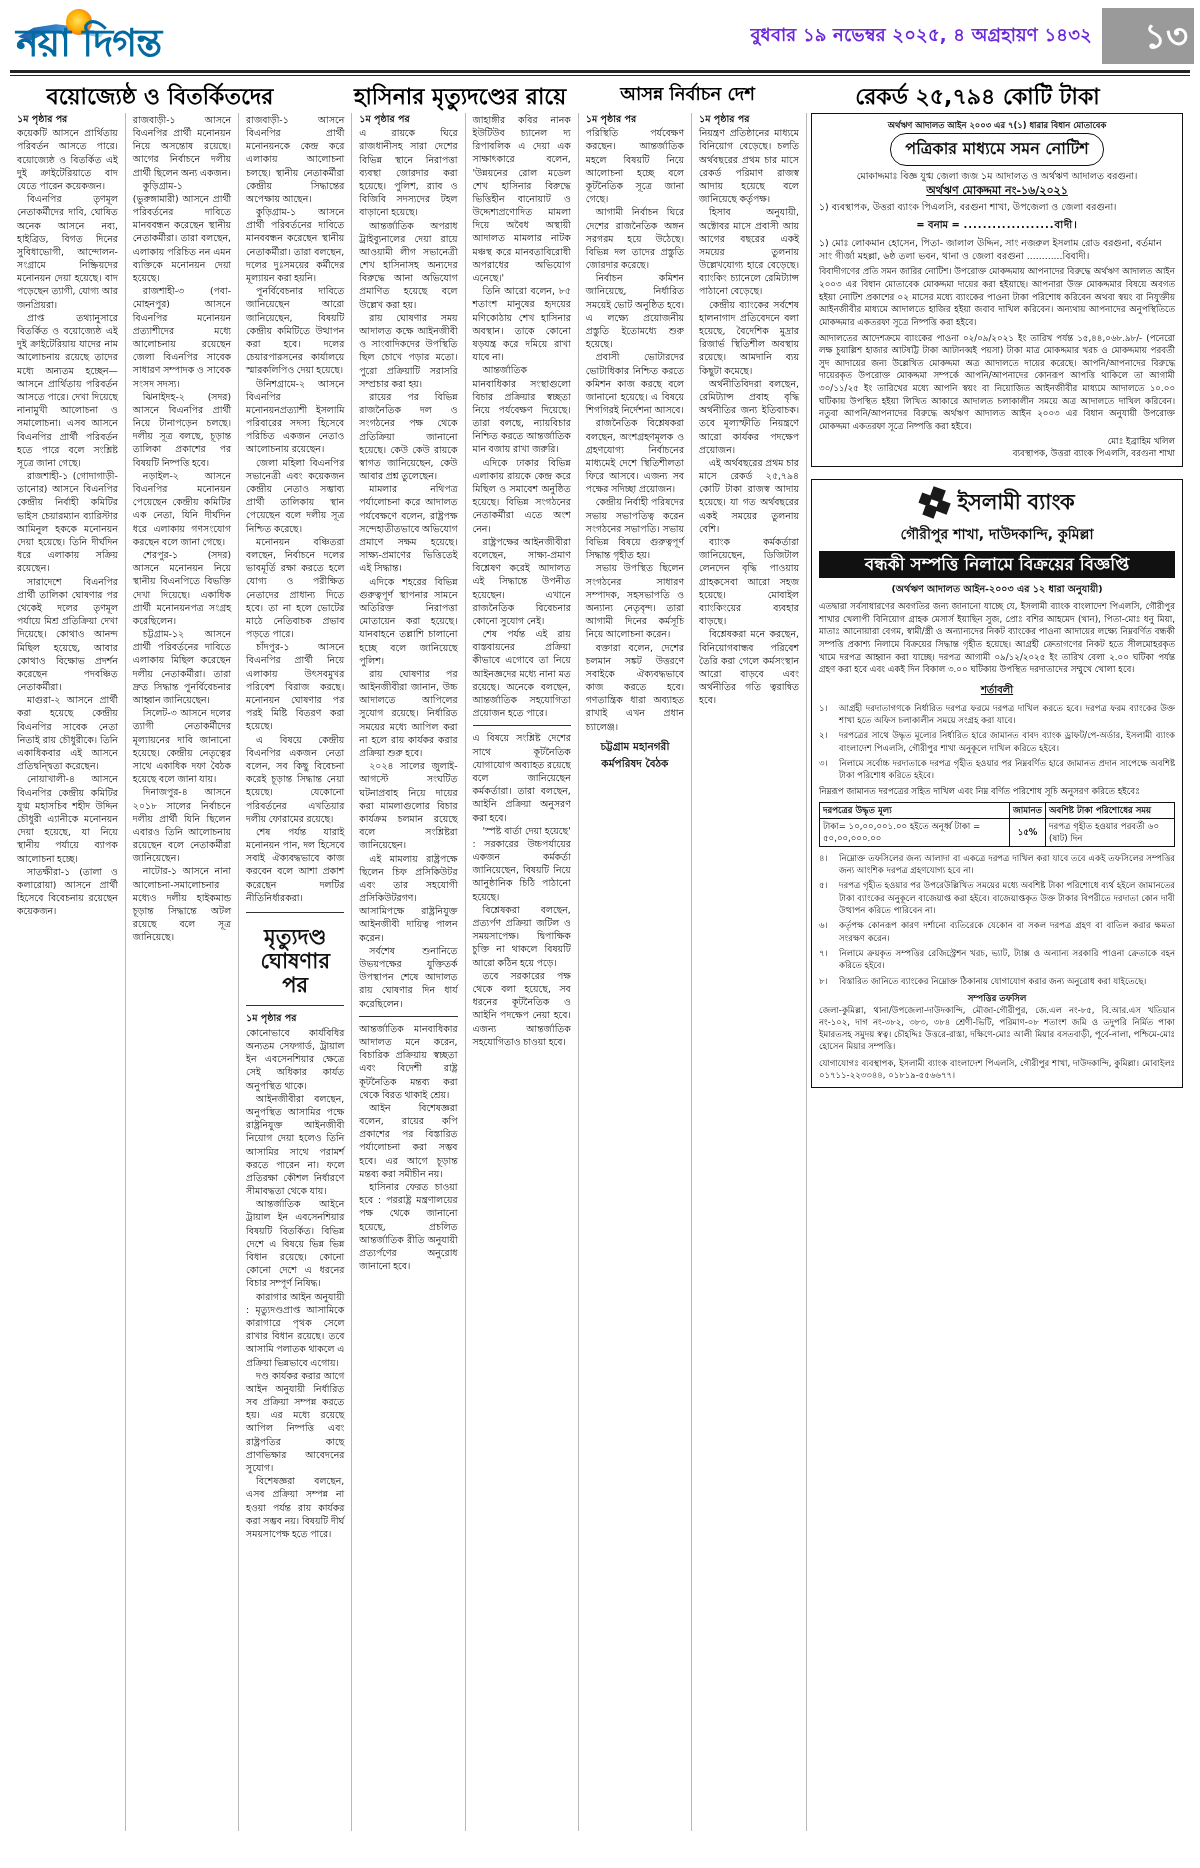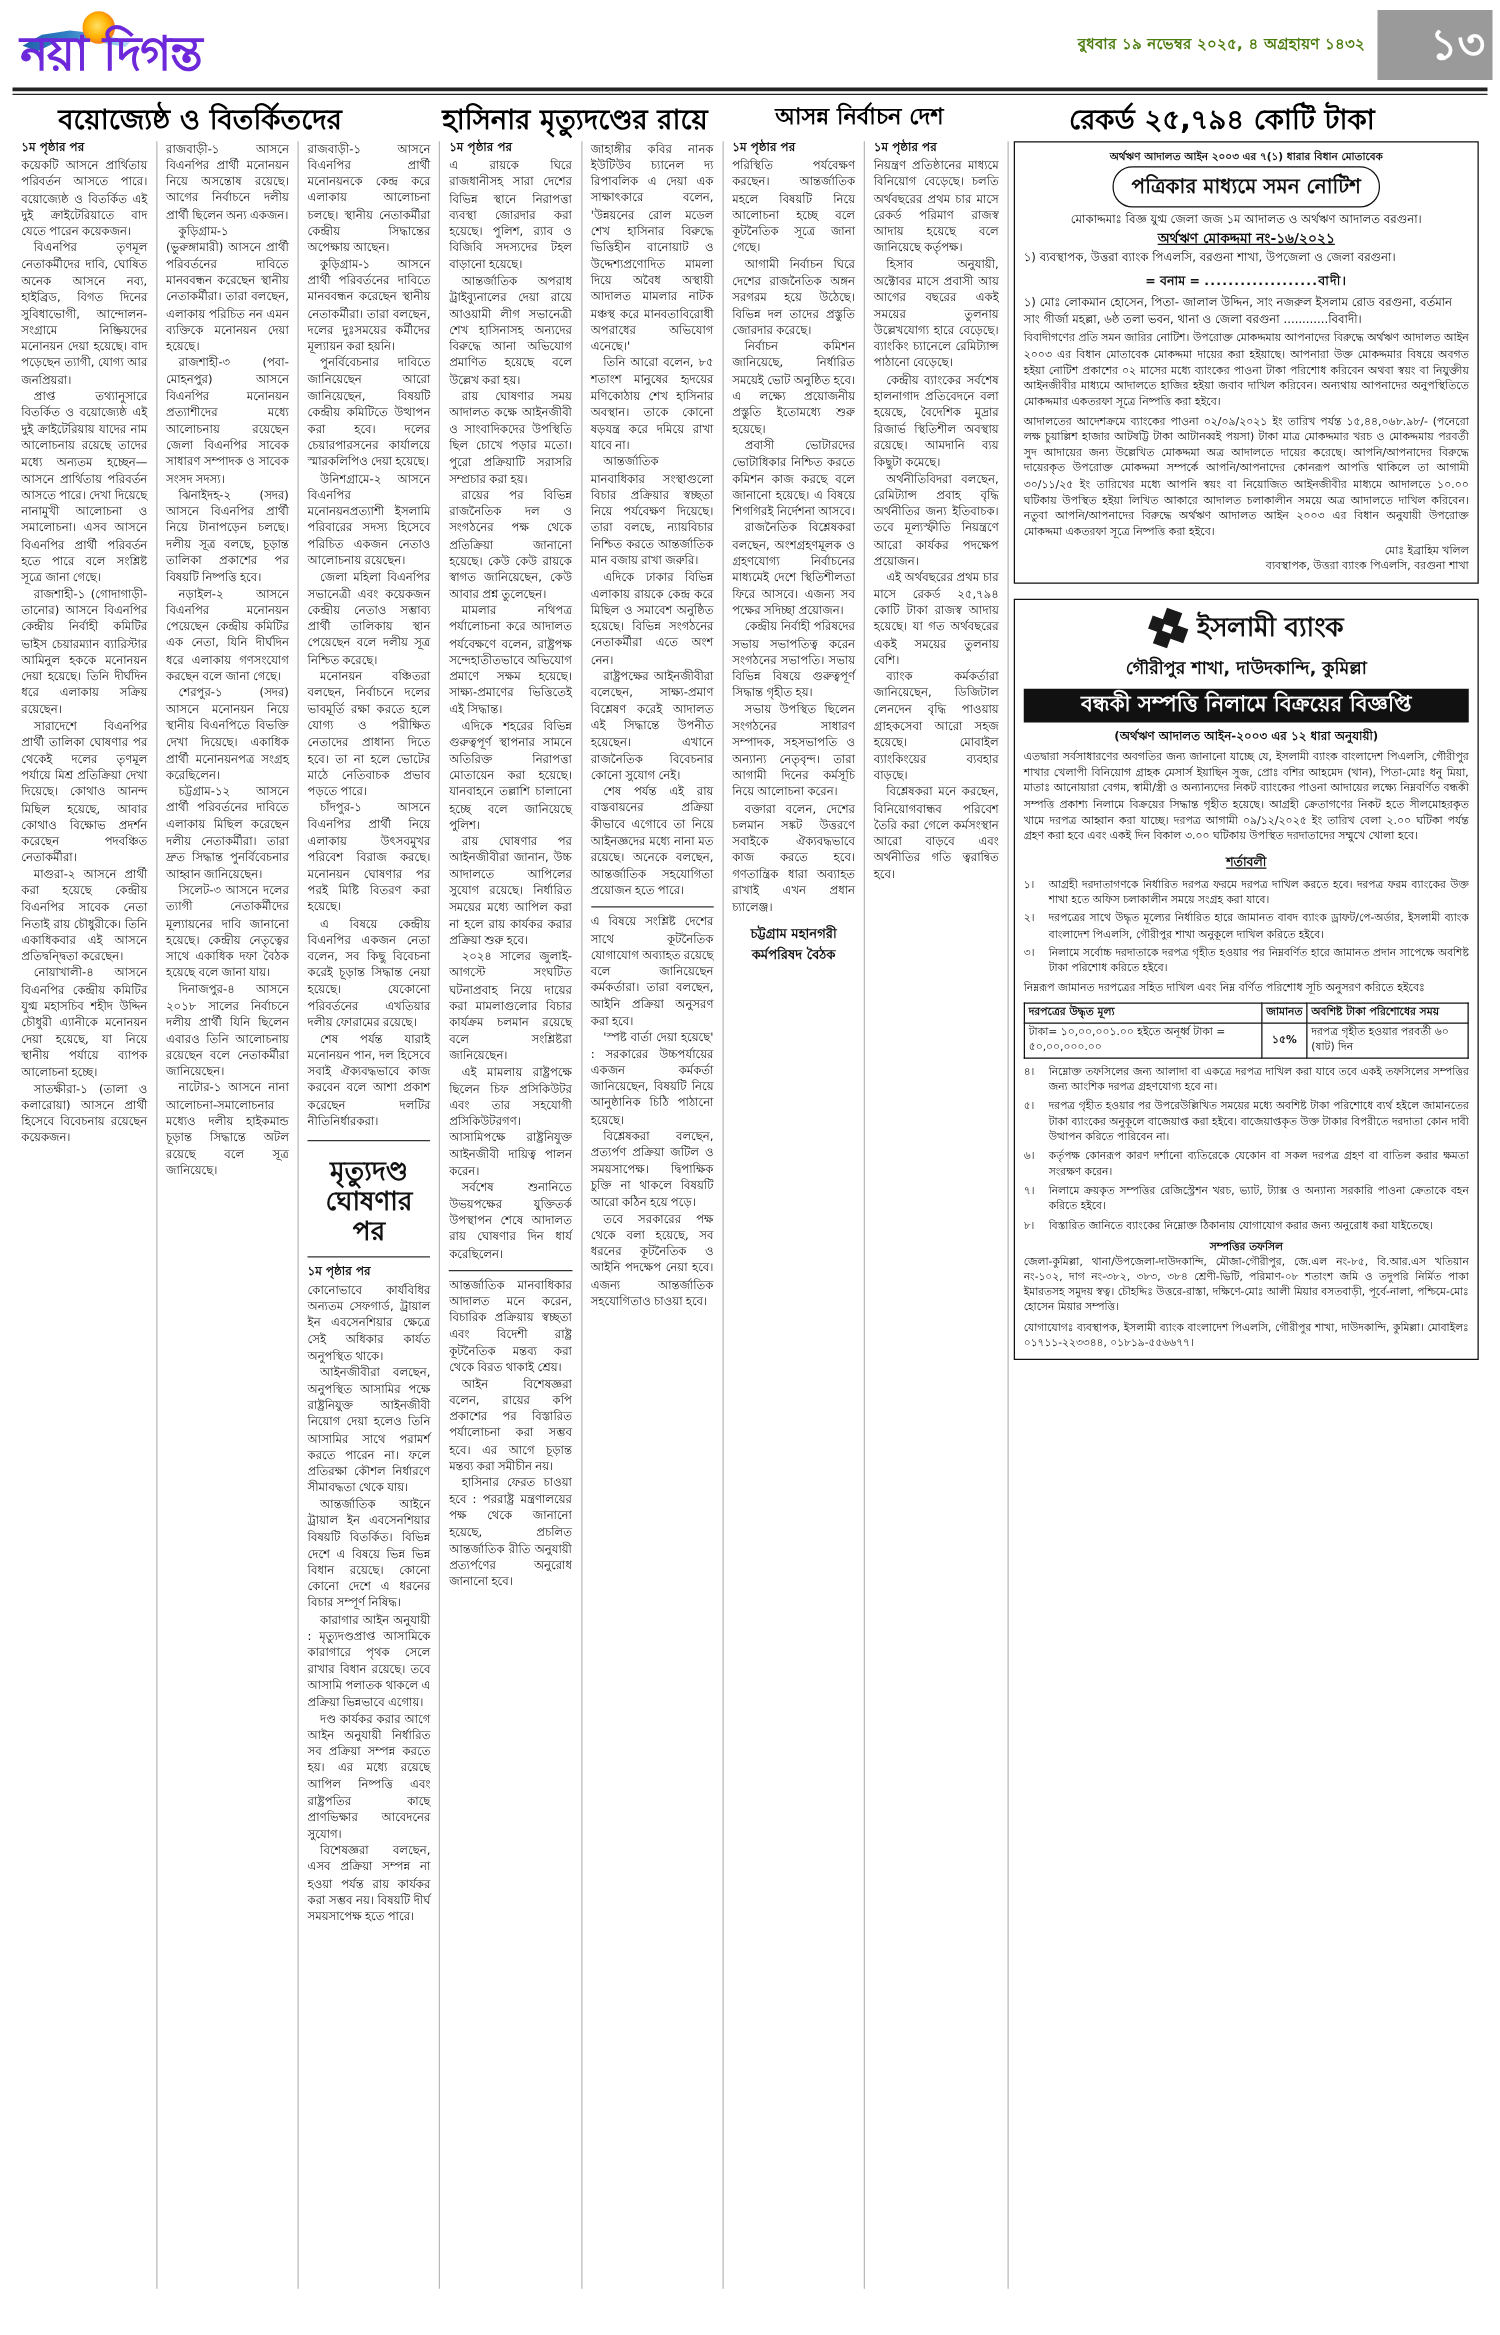--- a/index.html
+++ b/index.html
@@ -26,25 +26,25 @@
     background:radial-gradient(circle at 45% 45%, #ffe066 0%, #ffb300 45%, #f26522 80%, #e8491d 100%);
   }
   .logo-swoosh{
     position:absolute;left:4px;top:16px;width:86px;height:22px;
     background:linear-gradient(100deg,#1f5fa8 0%,#2f7fc4 40%,#6fb3e0 75%,#bfe0f4 100%);
     clip-path:polygon(0% 62%, 18% 22%, 44% 6%, 72% 18%, 100% 48%, 96% 66%, 64% 44%, 36% 40%, 14% 82%);
   }
   .logo-text{
     font-family:"DejaVu Sans","Liberation Sans",sans-serif;
     font-weight:bold;font-size:38px;line-height:44px;letter-spacing:-1px;
-    color:#6d28d9;position:absolute;left:2px;top:14px;white-space:nowrap;
+    color:#0369a1;position:absolute;left:2px;top:14px;white-space:nowrap;
   }
   .masthead-right{display:flex;align-items:center;gap:10px;padding-right:2px;}
   .issue-date{
-    font-size:12px;font-weight:bold;color:#4d7c0f;white-space:nowrap;letter-spacing:0.2px;
+    font-size:18px;font-weight:bold;color:#6d28d9;white-space:nowrap;letter-spacing:0.2px;
   }
   .page-badge{
     width:56px;height:56px;background:#9a9a9a;color:#ffffff;
     display:flex;align-items:center;justify-content:center;
     font-size:34px;font-weight:bold;line-height:1;padding-left:36px;
   }
   .rule-thick{height:3px;background:#222;margin:2px 10px 0 10px;}
   .rule-thin{height:1px;background:#222;margin:1.5px 10px 0 10px;}
 
   

